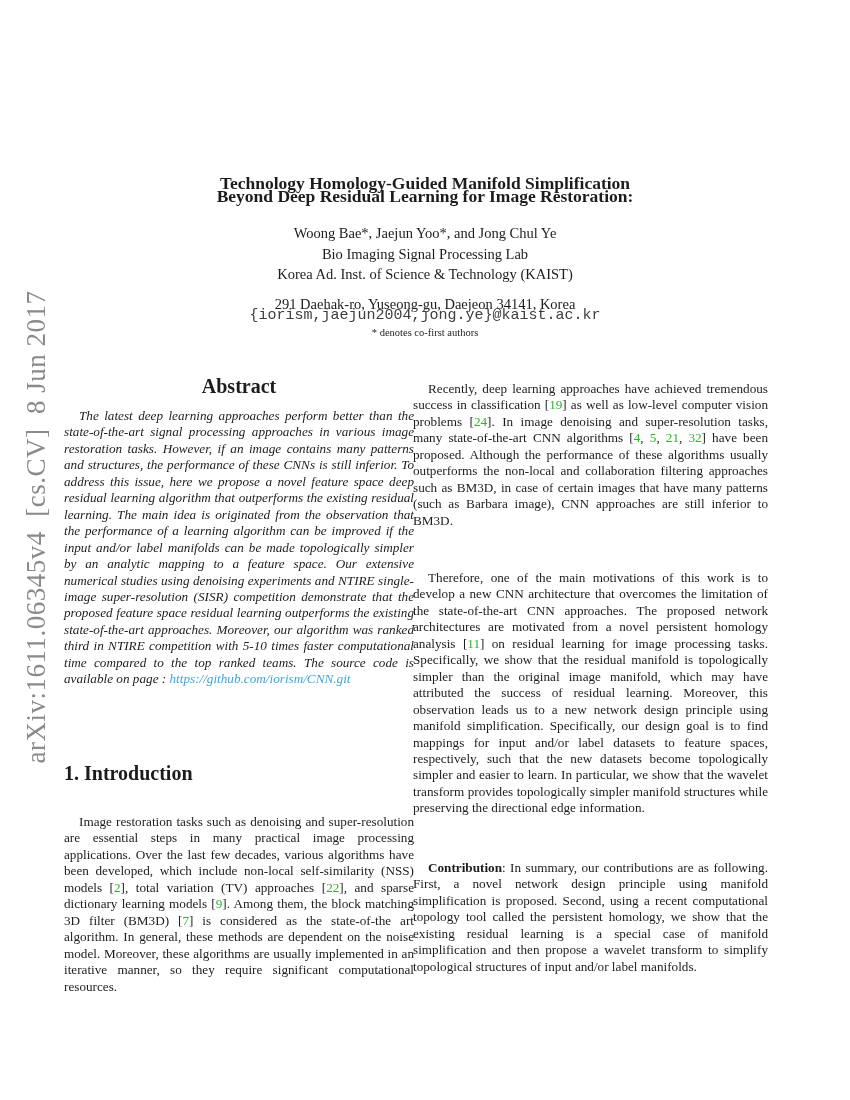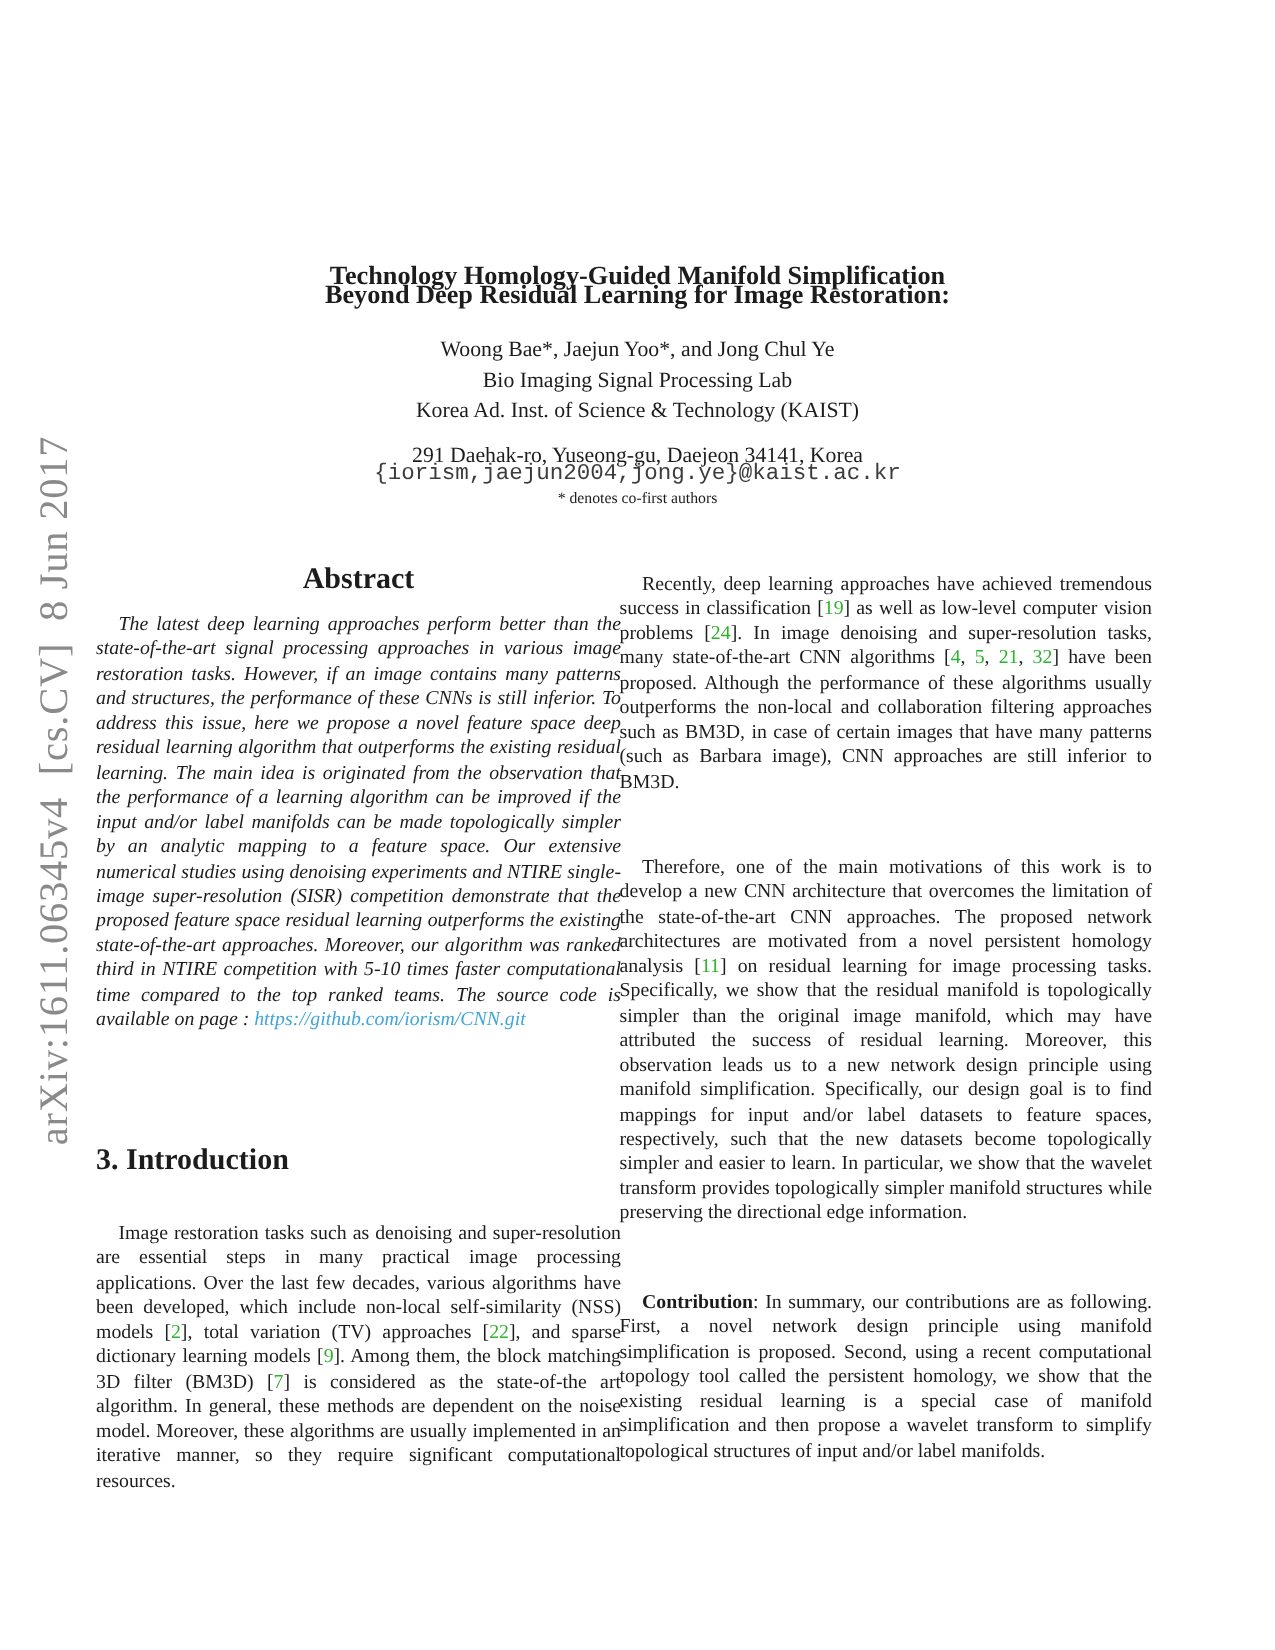--- a/index.html
+++ b/index.html
@@ -94,21 +94,21 @@
   <div class="head-center affil2">Korea Ad. Inst. of Science &amp; Technology (KAIST)</div>
   <div class="head-center affil1">Bio Imaging Signal Processing Lab</div>
   <div class="head-center affil3">291 Daehak-ro, Yuseong-gu, Daejeon 34141, Korea</div>
   <div class="head-center email">{iorism,jaejun2004,jong.ye}@kaist.ac.kr</div>
   <div class="head-center footnote">* denotes co-first authors</div>
 
   <div class="sec-heading col-left abstract-heading" style="left:64px; width:350px;">Abstract</div>
 
   <div class="block col-left abstract-body para"><span>The latest deep learning approaches perform better than the state-of-the-art signal processing approaches in various image restoration tasks. However, if an image contains many patterns and structures, the performance of these CNNs is still inferior. To address this issue, here we propose a novel feature space deep residual learning algorithm that outperforms the existing residual learning. The main idea is originated from the observation that the performance of a learning algorithm can be improved if the input and/or label manifolds can be made topologically simpler by an analytic mapping to a feature space. Our extensive numerical studies using denoising experiments and NTIRE single-image super-resolution (SISR) competition demonstrate that the proposed feature space residual learning outperforms the existing state-of-the-art approaches. Moreover, our algorithm was ranked third in NTIRE competition with 5-10 times faster computational time compared to the top ranked teams. The source code is available on page : </span><span class="seg-link">https://github.com/iorism/CNN.git</span></div>
 
-  <div class="sec-heading col-left intro-heading" style="left:64px; width:350px;">3. Introduction</div>
+  <div class="sec-heading col-left intro-heading" style="left:64px; width:350px;">1. Introduction</div>
 
   <div class="block col-left intro-body para"><span>Image restoration tasks such as denoising and super-resolution are essential steps in many practical image processing applications. Over the last few decades, various algorithms have been developed, which include non-local self-similarity (NSS) models [</span><span class="seg-cite">2</span><span>], total variation (TV) approaches [</span><span class="seg-cite">22</span><span>], and sparse dictionary learning models [</span><span class="seg-cite">9</span><span>]. Among them, the block matching 3D filter (BM3D) [</span><span class="seg-cite">7</span><span>] is considered as the state-of-the art algorithm. In general, these methods are dependent on the noise model. Moreover, these algorithms are usually implemented in an iterative manner, so they require significant computational resources.</span></div>
 
   <div class="block col-right rc-para1 para"><span>Recently, deep learning approaches have achieved tremendous success in classification [</span><span class="seg-cite">19</span><span>] as well as low-level computer vision problems [</span><span class="seg-cite">24</span><span>]. In image denoising and super-resolution tasks, many state-of-the-art CNN algorithms [</span><span class="seg-cite">4</span><span>, </span><span class="seg-cite">5</span><span>, </span><span class="seg-cite">21</span><span>, </span><span class="seg-cite">32</span><span>] have been proposed. Although the performance of these algorithms usually outperforms the non-local and collaboration filtering approaches such as BM3D, in case of certain images that have many patterns (such as Barbara image), CNN approaches are still inferior to BM3D.</span></div>
 
   <div class="block col-right rc-para2 para"><span>Therefore, one of the main motivations of this work is to develop a new CNN architecture that overcomes the limitation of the state-of-the-art CNN approaches. The proposed network architectures are motivated from a novel </span><span class="seg-i">persistent homology</span><span> analysis [</span><span class="seg-cite">11</span><span>] on residual learning for image processing tasks. Specifically, we show that the residual manifold is topologically simpler than the original image manifold, which may have attributed the success of residual learning. Moreover, this observation leads us to a new network design principle using </span><span class="seg-i">manifold simplification</span><span>. Specifically, our design goal is to find mappings for input and/or label datasets to feature spaces, respectively, such that the new datasets become topologically simpler and easier to learn. In particular, we show that the wavelet transform provides topologically simpler manifold structures while preserving the directional edge information.</span></div>
 
   <div class="block col-right rc-para3 para"><span class="seg-b">Contribution</span><span>: In summary, our contributions are as following. First, a novel network design principle using manifold simplification is proposed. Second, using a recent computational topology tool called the persistent homology, we show that the existing residual learning is a special case of manifold simplification and then propose a wavelet transform to simplify topological structures of input and/or label manifolds.</span></div>
 
 </div>

